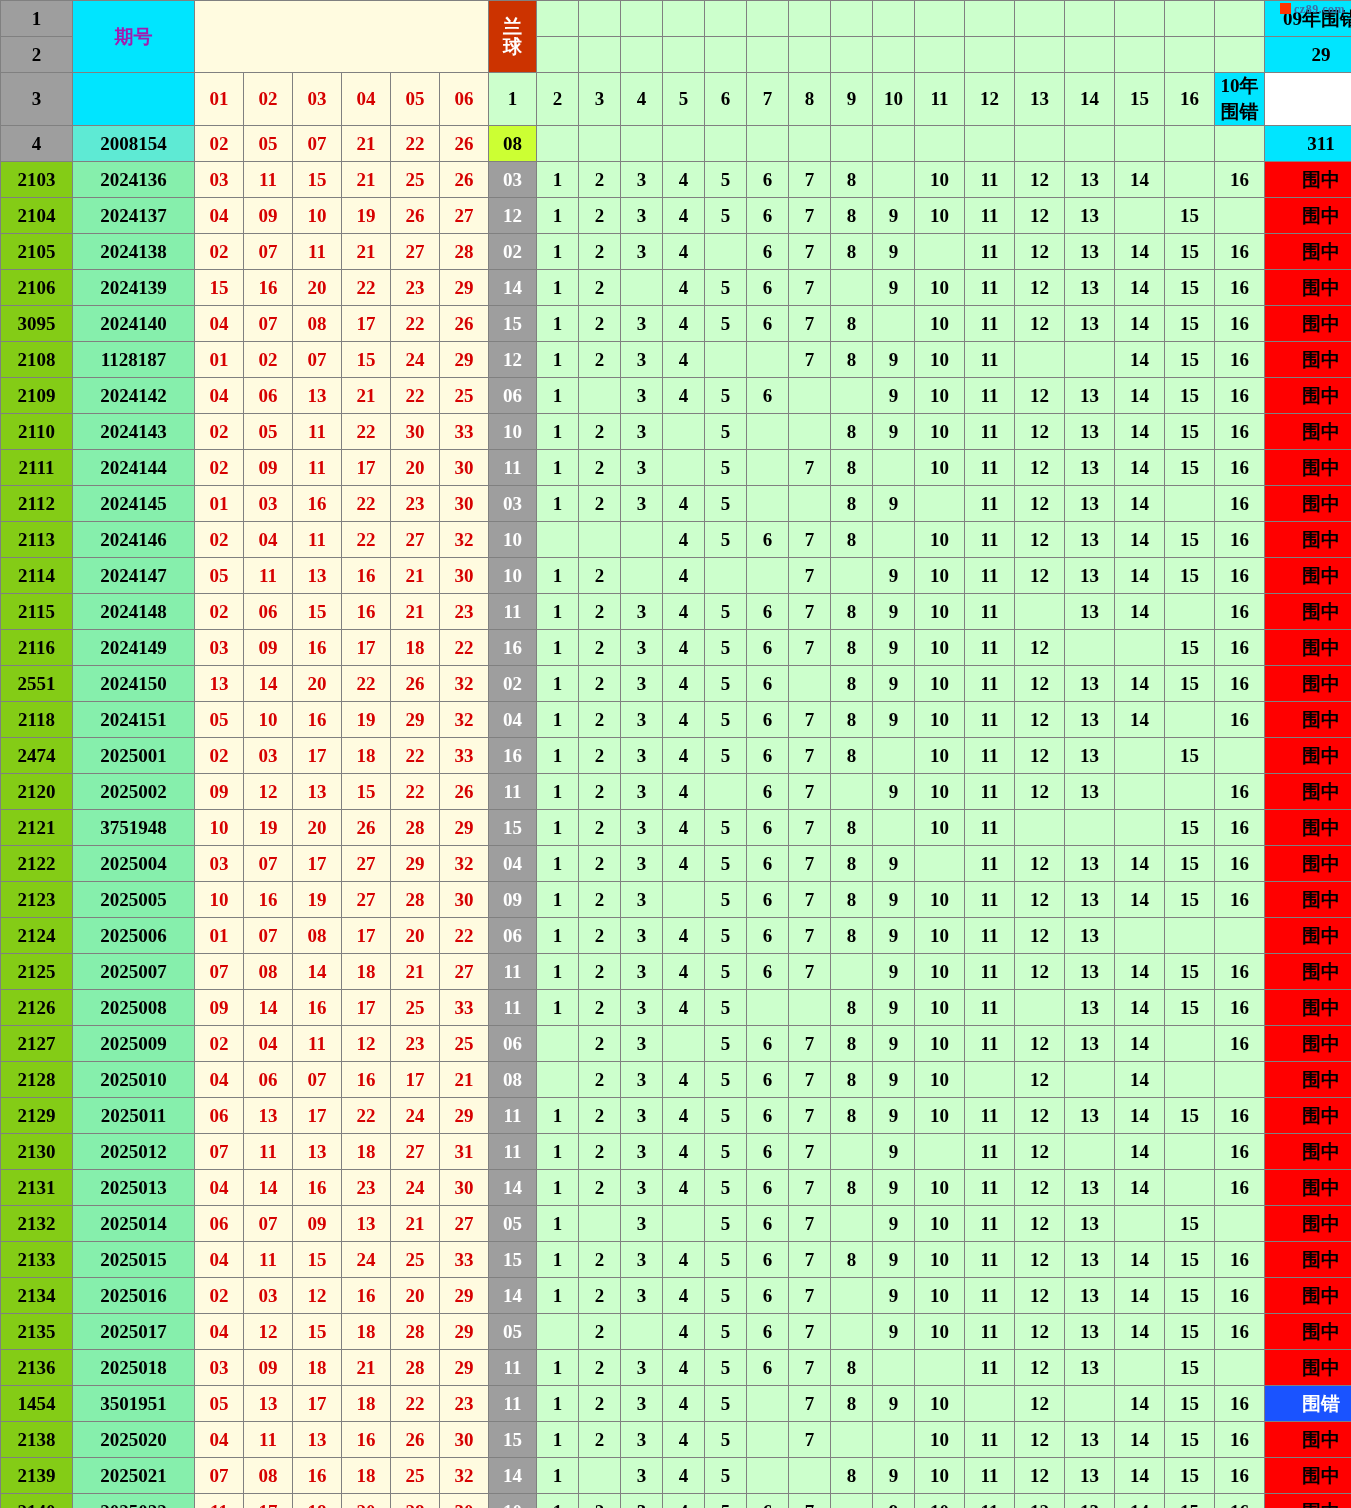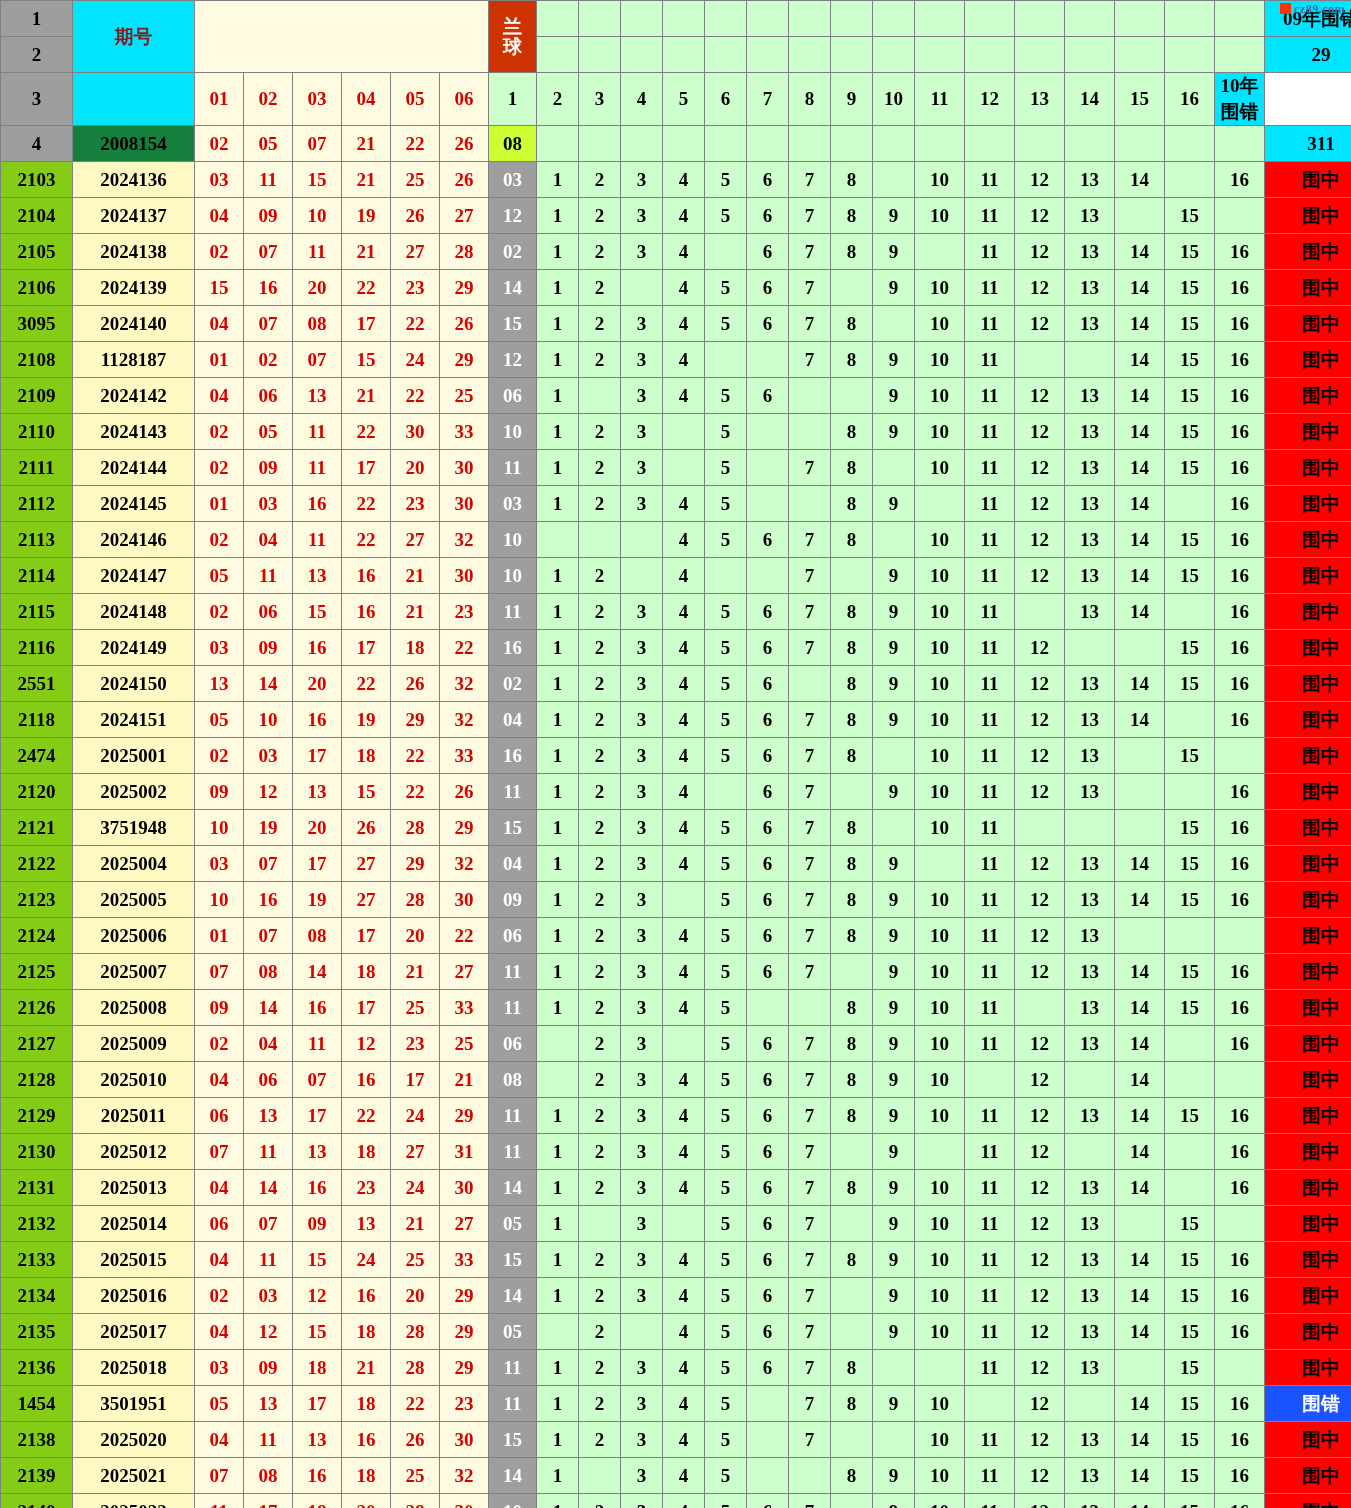--- a/index.html
+++ b/index.html
@@ -1,37 +1,37 @@
 <!DOCTYPE html>
 <html><head>
 <meta charset="utf-8">
 <style>
   html,body{margin:0;padding:0;background:#fff;}
   body{font-family:"Liberation Sans", sans-serif;}
   table.grid{border-collapse:collapse;width:1351px;table-layout:fixed;}
   table.grid td{border:1px solid #808080;text-align:center;vertical-align:middle;font-size:19px;font-weight:bold;padding:0;height:35px;}
   
   .c-idx{width:72px;background:#84cc16;color:#000;font-family:"Liberation Serif",serif;font-size:21px;}
-  .c-issue{width:122px;background:#fef9c3;color:#000;font-family:"Liberation Serif",serif;font-size:21px;}
+  .c-issue{width:122px;background:#86efac;color:#000;font-family:"Liberation Serif",serif;font-size:21px;}
   .c-ball{width:49px;background:#fffbe0;color:#d60000;font-family:"Liberation Serif",serif;font-size:20px;}
   .c-blue{width:48px;background:#9e9e9e;color:#fff;font-family:"Liberation Serif",serif;font-size:20px;}
   .c-num{width:42px;background:#ccffcc;color:#000;font-family:"Liberation Serif",serif;font-size:20px;}
   .c-res{width:113px;font-family:"Liberation Serif",serif;font-size:20px;}
   .res-hit{background:#ff0000;color:#000;}
   .res-miss{background:#1a53ff;color:#fff;}
   
   .hdr-idx{background:#9e9e9e;}
-  .hdr-title{background:#00e5ff;color:#7f1d1d;font-size:26px;font-family:"Liberation Serif",serif;font-weight:bold;}
+  .hdr-title{background:#00e5ff;color:#a21caf;font-size:26px;font-family:"Liberation Serif",serif;font-weight:bold;}
   .hdr-blank{background:#fffbe0;}
   .hdr-lan{background:#cc3300;color:#fff;font-size:20px;line-height:1.05;font-family:"Liberation Serif",serif;}
   .hdr-ballnum{background:#fffbe0;color:#d60000;}
   .hdr-colnum{background:#ccffcc;color:#000;}
   .hdr-right{background:#00e5ff;color:#000;font-size:20px;font-family:"Liberation Serif",serif;}
   .hdr-green{background:#ccffcc;}
-  .row4-issue{background:#15803d;}
+  .row4-issue{background:#5eead4;}
   .row4-blue{background:#ccff33;color:#000;}
   .watermark{position:absolute;right:6px;top:2px;font-size:12px;color:#3a6ea5;font-family:"Liberation Serif",serif;font-weight:bold;letter-spacing:0.5px;}
   .wm-wrap{position:relative;}
   .wm-box{display:inline-block;width:11px;height:11px;background:#ff3300;margin-right:3px;vertical-align:-1px;}
 </style>
 </head>
 <body>
 
 <div class="wm-wrap">
   <table class="grid">

